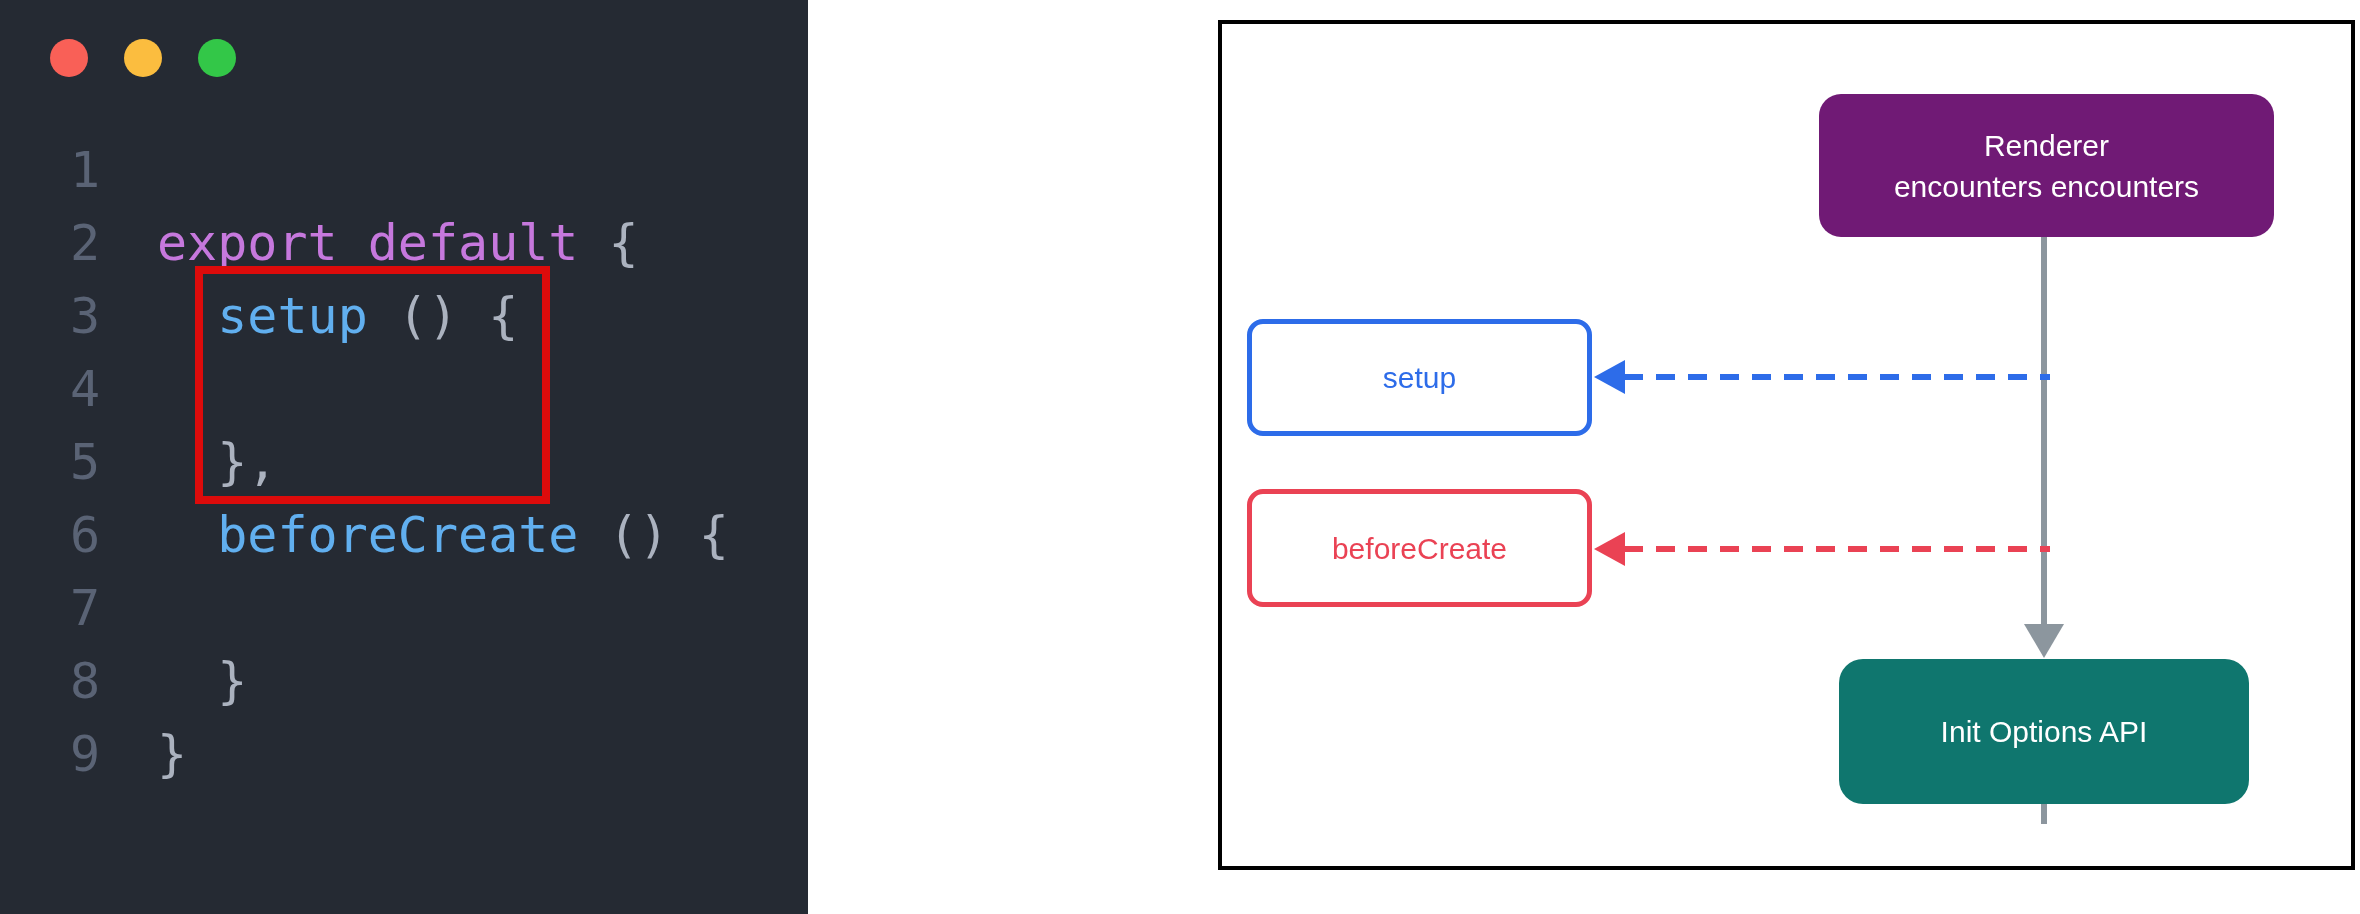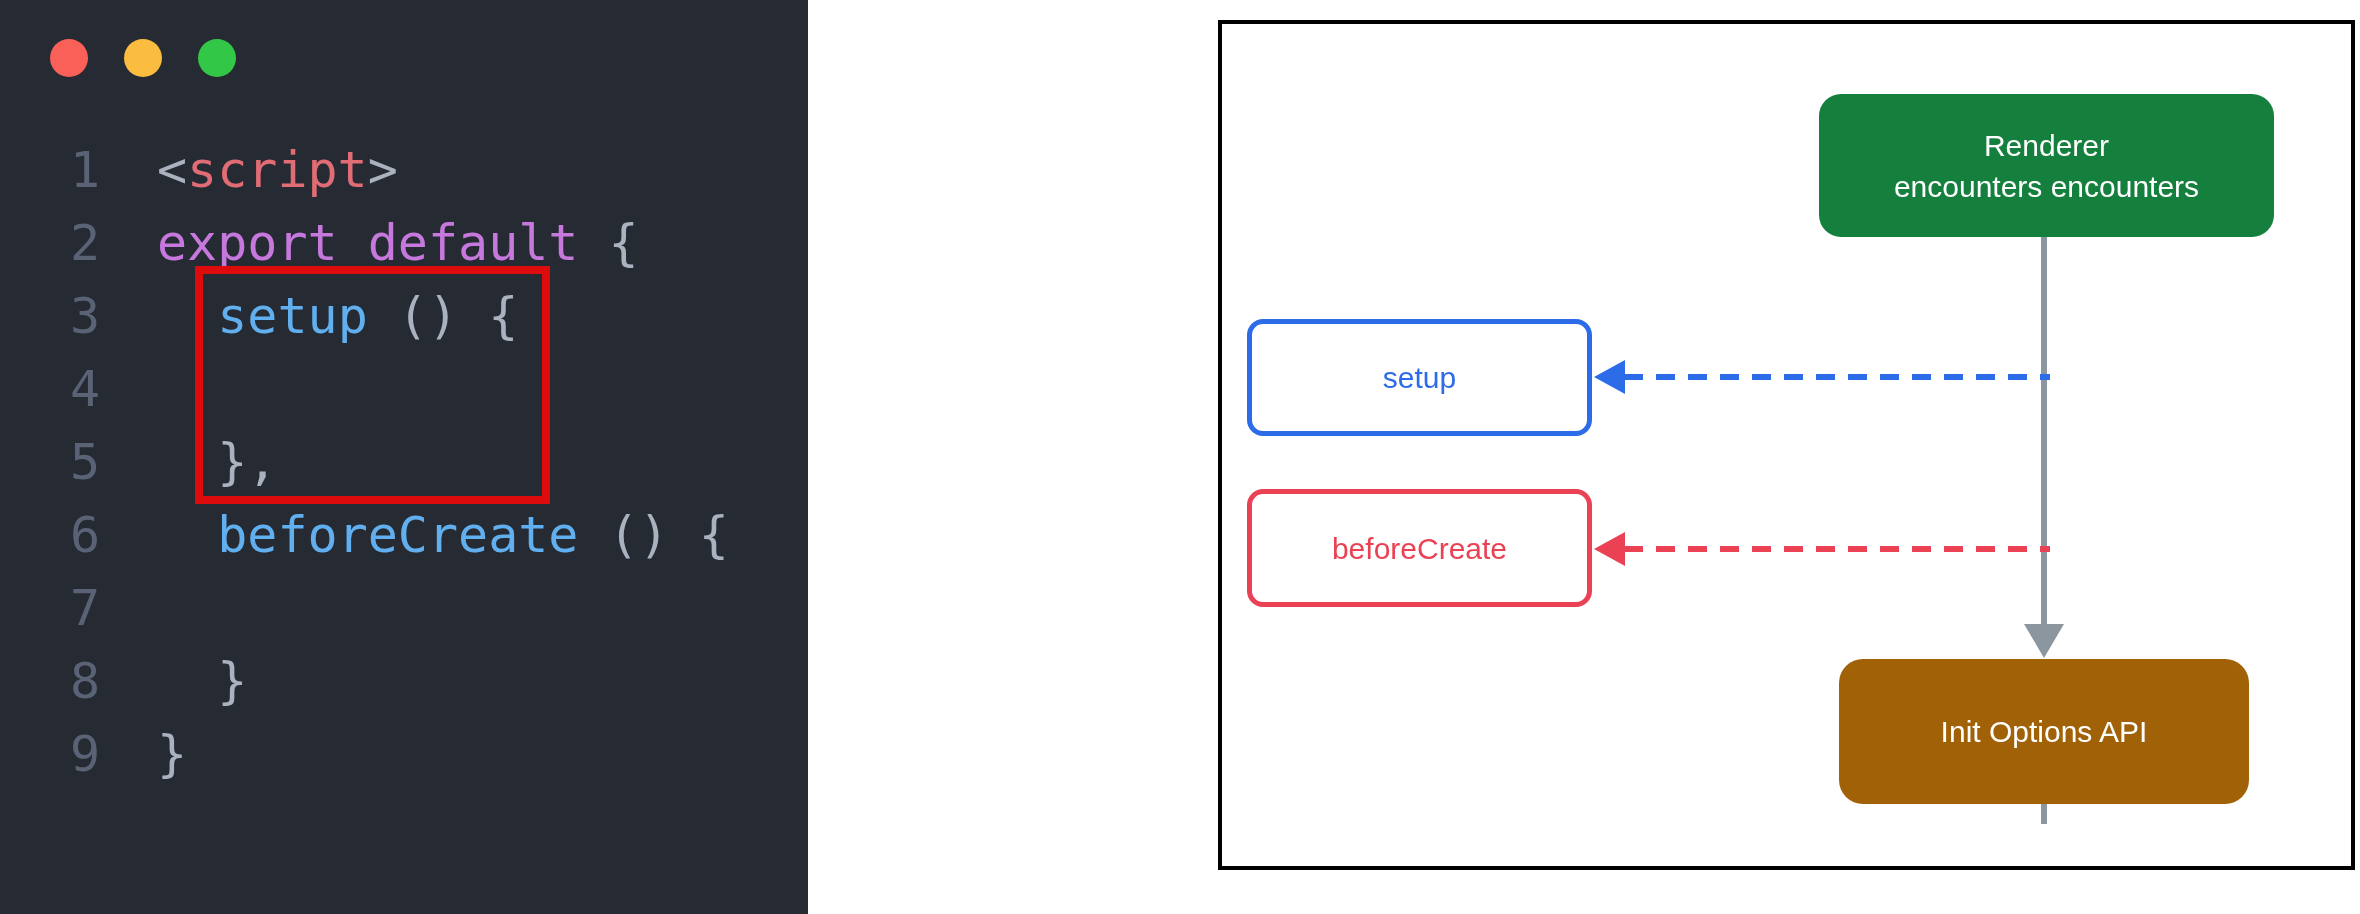--- a/index.html
+++ b/index.html
@@ -52,21 +52,20 @@
 
   <div class="traffic-lights">
     <button class="traffic-light" style="background: rgb(249, 96, 87);"></button>
     <button class="traffic-light" style="background: rgb(251, 189, 63);"></button>
     <button class="traffic-light" style="background: rgb(51, 199, 72);"></button>
   </div>
 
   <div class="code-area">
     <div class="code-line">
       <span class="ln" style="color: rgb(90, 99, 117);">1</span>
-      <span class="code"><span style="color: rgb(171, 178, 191);">&lt;</span><span style="color: rgb(224, 108, 117);">script</span><span style="color: rgb(171, 178, 191);">&gt;</span></span>
     </div>
     <div class="code-line">
       <span class="ln" style="color: rgb(90, 99, 117);">2</span>
       <span class="code"><span style="color: rgb(198, 120, 221);">export default</span><span style="color: rgb(171, 178, 191);"> {</span></span>
     </div>
     <div class="code-line">
       <span class="ln" style="color: rgb(90, 99, 117);">3</span>
       <span class="code"><span style="color: rgb(171, 178, 191);">  </span><span style="color: rgb(97, 175, 239);">setup</span><span style="color: rgb(171, 178, 191);"> () {</span></span>
     </div>
     <div class="code-line">
@@ -93,37 +92,37 @@
       <span class="ln" style="color: rgb(90, 99, 117);">9</span>
       <span class="code"><span style="color: rgb(171, 178, 191);">}</span></span>
     </div>
   </div>
 
   <div class="highlight-box" style="border-color: rgb(221, 11, 11);"></div>
 </div>
 
 <div class="diagram-panel" style="border-color: rgb(0, 0, 0);">
 
-  <div class="node node-renderer" style="background: #15803d; color: rgb(255, 255, 255);">
+  <div class="node node-renderer" style="background: #701a75; color: rgb(255, 255, 255);">
     <span>Renderer</span>
     <span>encounters encounters</span>
   </div>
 
   <div class="vline" style="background: rgb(140, 150, 158);"></div>
   <div class="arrow-down" style="border-top-color: rgb(140, 150, 158);"></div>
   <div class="vline-stub" style="background: rgb(140, 150, 158);"></div>
 
   <div class="node node-setup" style="border-color: rgb(45, 108, 233); color: rgb(45, 108, 233);">
     <span>setup</span>
   </div>
   <div class="arrow-left setup" style="border-right-color: rgb(45, 108, 233);"></div>
   <div class="dash-line setup" style="--dash-color: #2d6ce9;"></div>
 
   <div class="node node-before-create" style="border-color: rgb(234, 66, 84); color: rgb(234, 66, 84);">
     <span>beforeCreate</span>
   </div>
   <div class="arrow-left before" style="border-right-color: rgb(234, 66, 84);"></div>
   <div class="dash-line before" style="--dash-color: #ea4254;"></div>
 
-  <div class="node node-init-options" style="background: #a16207; color: rgb(255, 255, 255);">
+  <div class="node node-init-options" style="background: #0f766e; color: rgb(255, 255, 255);">
     <span>Init Options API</span>
   </div>
 </div>
 
 </body></html>

